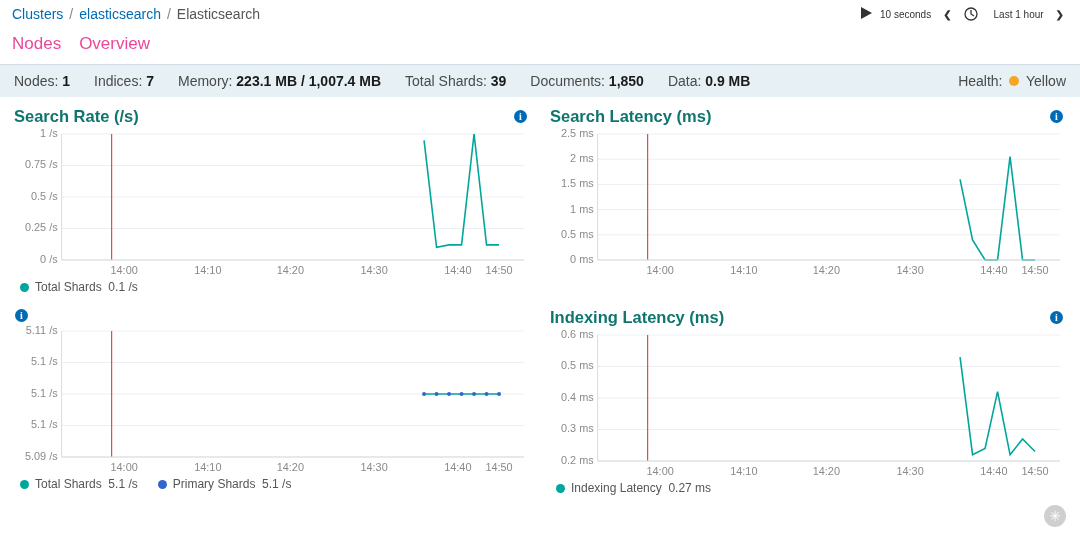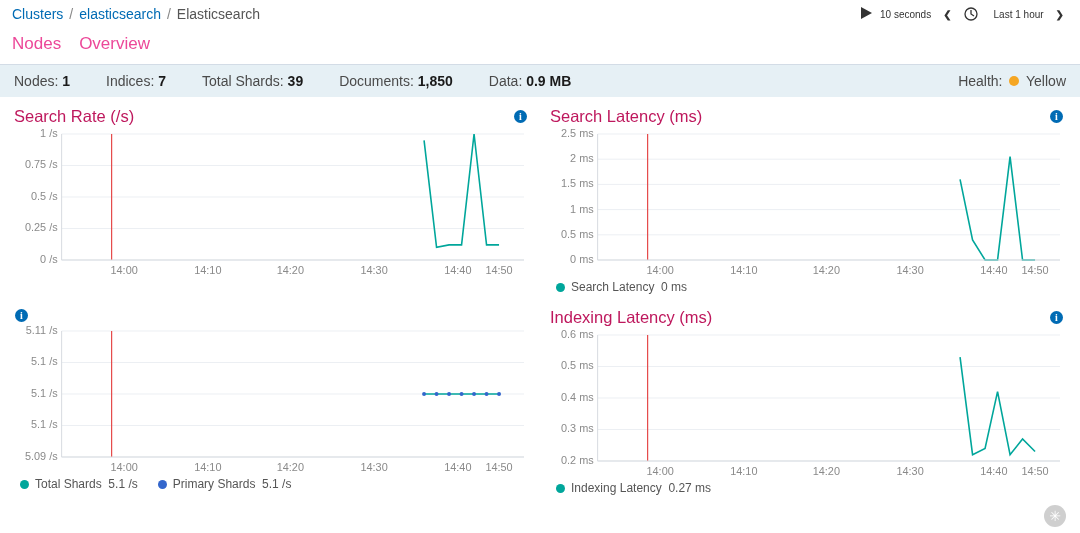--- a/index.html
+++ b/index.html
@@ -9,28 +9,28 @@
   .breadcrumb { display:flex; gap:6px; align-items:center; }
   .bc-sep { color:#888; }
   .bc-last { color:#555; }
   .time-controls { display:flex; gap:8px; align-items:center; color:#333; font-size:10px; }
   .play-icon { font-size:12px; }
   .chev { color:#333; padding:0 4px; }
   .clock-label { display:flex; gap:16px; align-items:center; }
   .tabs { display:flex; gap:18px; padding:6px 12px 0 12px; border-bottom:1px solid #d3dce6; font-size:17px; }
   .tab { padding:4px 0 10px 0; color:#ec4899; cursor:pointer; }
   .tab.active { color:#006BB4; border-bottom:2px solid #006BB4; margin-bottom:-1px; }
-  .summary-bar { background:#e6f0f5; padding:8px 14px; display:flex; gap:36px; align-items:center; font-size:14px; color:#4a4a4a; flex-wrap:wrap; }
+  .summary-bar { background:#e6f0f5; padding:8px 14px; display:flex; gap:24px; align-items:center; font-size:14px; color:#4a4a4a; flex-wrap:wrap; }
   .summary-bar .spacer { flex:1 1 auto; }
   .summary-item b { color:#1a1a1a; font-weight:700; }
   .health-dot { width:10px; height:10px; border-radius:50%; display:inline-block; vertical-align:middle; margin:0 3px 2px 3px; }
   .charts-grid { display:grid; grid-template-columns:1fr 1fr; gap:6px 20px; padding:6px 14px 14px 14px; }
   .panel {}
   .panel-head { display:flex; justify-content:space-between; align-items:center; padding:4px 2px 2px 0; }
-  .panel-title { font-weight:400; font-size:16.5px; color:#be185d; }
+  .panel-title { font-weight:700; font-size:16.5px; color:#0f766e; }
   .info-icon { width:15px; height:15px; color:#006BB4; display:inline-flex; align-items:center; justify-content:center; cursor:pointer; }
   .chart-box { position:relative; width:100%; height:150px; }
   svg.chart { width:100%; height:100%; display:block; }
   .marker { stroke:#e54848; stroke-width:1.2; }
   .legend { display:flex; gap:20px; padding:2px 0 4px 6px; font-size:12px; color:#555; }
   .legend .item { display:flex; gap:6px; align-items:center; }
   .legend .sw { width:9px; height:9px; border-radius:50%; display:inline-block; }
   .watermark { position:absolute; right:14px; bottom:6px; font-size:20px; color:#8e8e8e; opacity:.85; font-family:"PingFang SC","Microsoft YaHei",sans-serif; pointer-events:none; display:flex; align-items:center; gap:6px;}
   .wm-circle { width:22px;height:22px;border-radius:50%;background:#c7c7c7;display:inline-flex;align-items:center;justify-content:center;color:#fff;font-size:14px;}
 </style>
@@ -65,20 +65,21 @@
 </div>
 
 <div class="tabs">
   <div class="tab">Nodes</div>
   <div class="tab">Overview</div>
 </div>
 
 <div class="summary-bar">
   <span class="summary-item"><span>Nodes:</span> <b>1</b></span>
   <span class="summary-item"><span>Indices:</span> <b>7</b></span>
+  <span class="summary-item"><span>Memory:</span> <b>223.1 MB / 1,007.4 MB</b></span>
   <span class="summary-item"><span>Total Shards:</span> <b>39</b></span>
   <span class="summary-item"><span>Documents:</span> <b>1,850</b></span>
   <span class="summary-item"><span>Data:</span> <b>0.9 MB</b></span>
   <span class="spacer"></span>
   <span class="summary-item">
     <span>Health:</span>
     <span class="health-dot" style="background:#f5a623;"></span>
     <span>Yellow</span>
   </span>
 </div>
@@ -111,20 +112,26 @@
           <text x="278.48108108108136" y="146" text-anchor="middle" fill="#8a8a8a" font-size="11">14:20</text>
           <text x="362.8648648648655" y="146" text-anchor="middle" fill="#8a8a8a" font-size="11">14:30</text>
           <text x="447.2486486486497" y="146" text-anchor="middle" fill="#8a8a8a" font-size="11">14:40</text>
           <text x="488.8108108108113" y="146" text-anchor="middle" fill="#8a8a8a" font-size="11">14:50</text>
           <line class="marker" x1="98.37837837837742" x2="98.37837837837742" y1="6" y2="132"></line>
           <polyline points="413.24324324324294,12.300000000000011 425.8378378378373,119.4 438.43243243243165,116.88 451.027027027026,116.88 463.6216216216226,6 476.216216216217,116.88 488.8108108108113,116.88" stroke="#00a69b" fill="none" stroke-width="1.6"></polyline>
           <line x1="48" x2="48" y1="6" y2="132" stroke="#d7dbe0"></line>
           <line x1="48" x2="514" y1="132" y2="132" stroke="#d7dbe0"></line>
         </svg>
       </div>
+      <div class="legend">
+        <span class="item">
+          <span class="sw" style="background:#00a69b"></span>
+          <span>Total Shards&nbsp;&nbsp;0.1 /s</span>
+        </span>
+      </div>
     </div>
     <div class="panel">
       <div class="panel-head">
         <span class="panel-title">Search Latency (ms)</span>
         <span class="info-icon">
           <svg width="15" height="15">
             <circle cx="7.5" cy="7.5" r="6.5" fill="#006BB4"></circle>
             <text x="7.5" y="11" text-anchor="middle" font-size="10" font-weight="bold" fill="#fff" font-family="Georgia,serif">i</text>
           </svg>
         </span>
@@ -148,26 +155,20 @@
           <text x="278.48108108108136" y="146" text-anchor="middle" fill="#8a8a8a" font-size="11">14:20</text>
           <text x="362.8648648648655" y="146" text-anchor="middle" fill="#8a8a8a" font-size="11">14:30</text>
           <text x="447.2486486486497" y="146" text-anchor="middle" fill="#8a8a8a" font-size="11">14:40</text>
           <text x="488.8108108108113" y="146" text-anchor="middle" fill="#8a8a8a" font-size="11">14:50</text>
           <line class="marker" x1="98.37837837837742" x2="98.37837837837742" y1="6" y2="132"></line>
           <polyline points="413.24324324324294,51.36 425.8378378378373,111.84 438.43243243243165,132 451.027027027026,132 463.6216216216226,28.680000000000007 476.216216216217,132 488.8108108108113,132" stroke="#00a69b" fill="none" stroke-width="1.6"></polyline>
           <line x1="48" x2="48" y1="6" y2="132" stroke="#d7dbe0"></line>
           <line x1="48" x2="514" y1="132" y2="132" stroke="#d7dbe0"></line>
         </svg>
       </div>
-      <div class="legend">
-        <span class="item">
-          <span class="sw" style="background:#00a69b"></span>
-          <span>Search Latency&nbsp;&nbsp;0 ms</span>
-        </span>
-      </div>
     </div>
     <div class="panel">
       <div class="panel-head">
         <span class="info-icon">
           <svg width="15" height="15">
             <circle cx="7.5" cy="7.5" r="6.5" fill="#006BB4"></circle>
             <text x="7.5" y="11" text-anchor="middle" font-size="10" font-weight="bold" fill="#fff" font-family="Georgia,serif">i</text>
           </svg>
         </span>
       </div>

